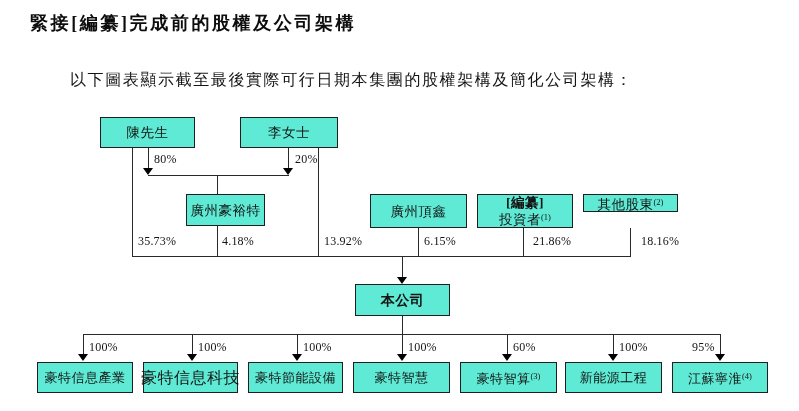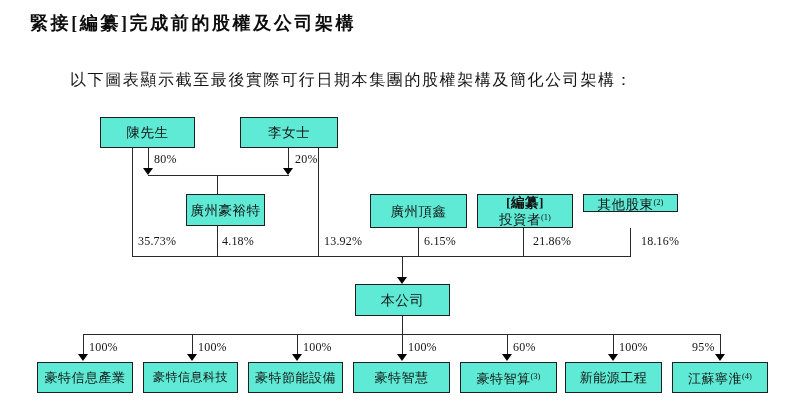--- a/index.html
+++ b/index.html
@@ -18,21 +18,21 @@
     position:absolute; left:70px; top:70px;
     font-size:16px; letter-spacing:1.6px; color:#141414;
     white-space:nowrap;
   }
   .node {
     position:absolute; border:1px solid #1f1f1f; background:#5eead4;
     display:flex; flex-direction:column; align-items:center; justify-content:center;
     text-align:center; font-size:13.5px; letter-spacing:0.5px; color:#141414;
     line-height:15px; white-space:nowrap;
   }
-  .node.bold { font-weight:normal; }
+  .node.bold { font-weight:bold; }
   .vline { position:absolute; width:1px; background:#2a2a2a; }
   .hline { position:absolute; height:1px; background:#2a2a2a; }
   .arrow-down {
     position:absolute; width:0; height:0;
     border-left:5px solid transparent; border-right:5px solid transparent;
     border-top:7px solid #000;
   }
   .pct {
     position:absolute; font-size:12px; color:#141414; white-space:nowrap;
     letter-spacing:0.2px;
@@ -128,21 +128,21 @@
   <div class="arrow-down" style="left:608px;top:354px"></div>
   <div class="pct" style="left:619px;top:340px">100%</div>
 
   <div class="vline" style="left:720px;top:334px;height:21px"></div>
   <div class="arrow-down" style="left:715px;top:354px"></div>
   <div class="pct" style="left:692px;top:340px">95%</div>
 
   <div class="node" style="left:37px;top:362px;width:96px;height:31px;font-size:13px">
     <span>豪特信息產業</span>
   </div>
-  <div class="node" style="left:143px;top:362px;width:95px;height:31px;font-size:12px">
+  <div class="node" style="left:143px;top:362px;width:95px;height:31px;font-size:16px">
     <span>豪特信息科技</span>
   </div>
   <div class="node" style="left:248px;top:362px;width:95px;height:31px;font-size:13px">
     <span>豪特節能設備</span>
   </div>
   <div class="node" style="left:353px;top:362px;width:97px;height:31px;font-size:13px">
     <span>豪特智慧</span>
   </div>
   <div class="node" style="left:460px;top:362px;width:97px;height:31px;font-size:13px">
     <span><span>豪特智算</span><sup class="note">(3)</sup></span>

